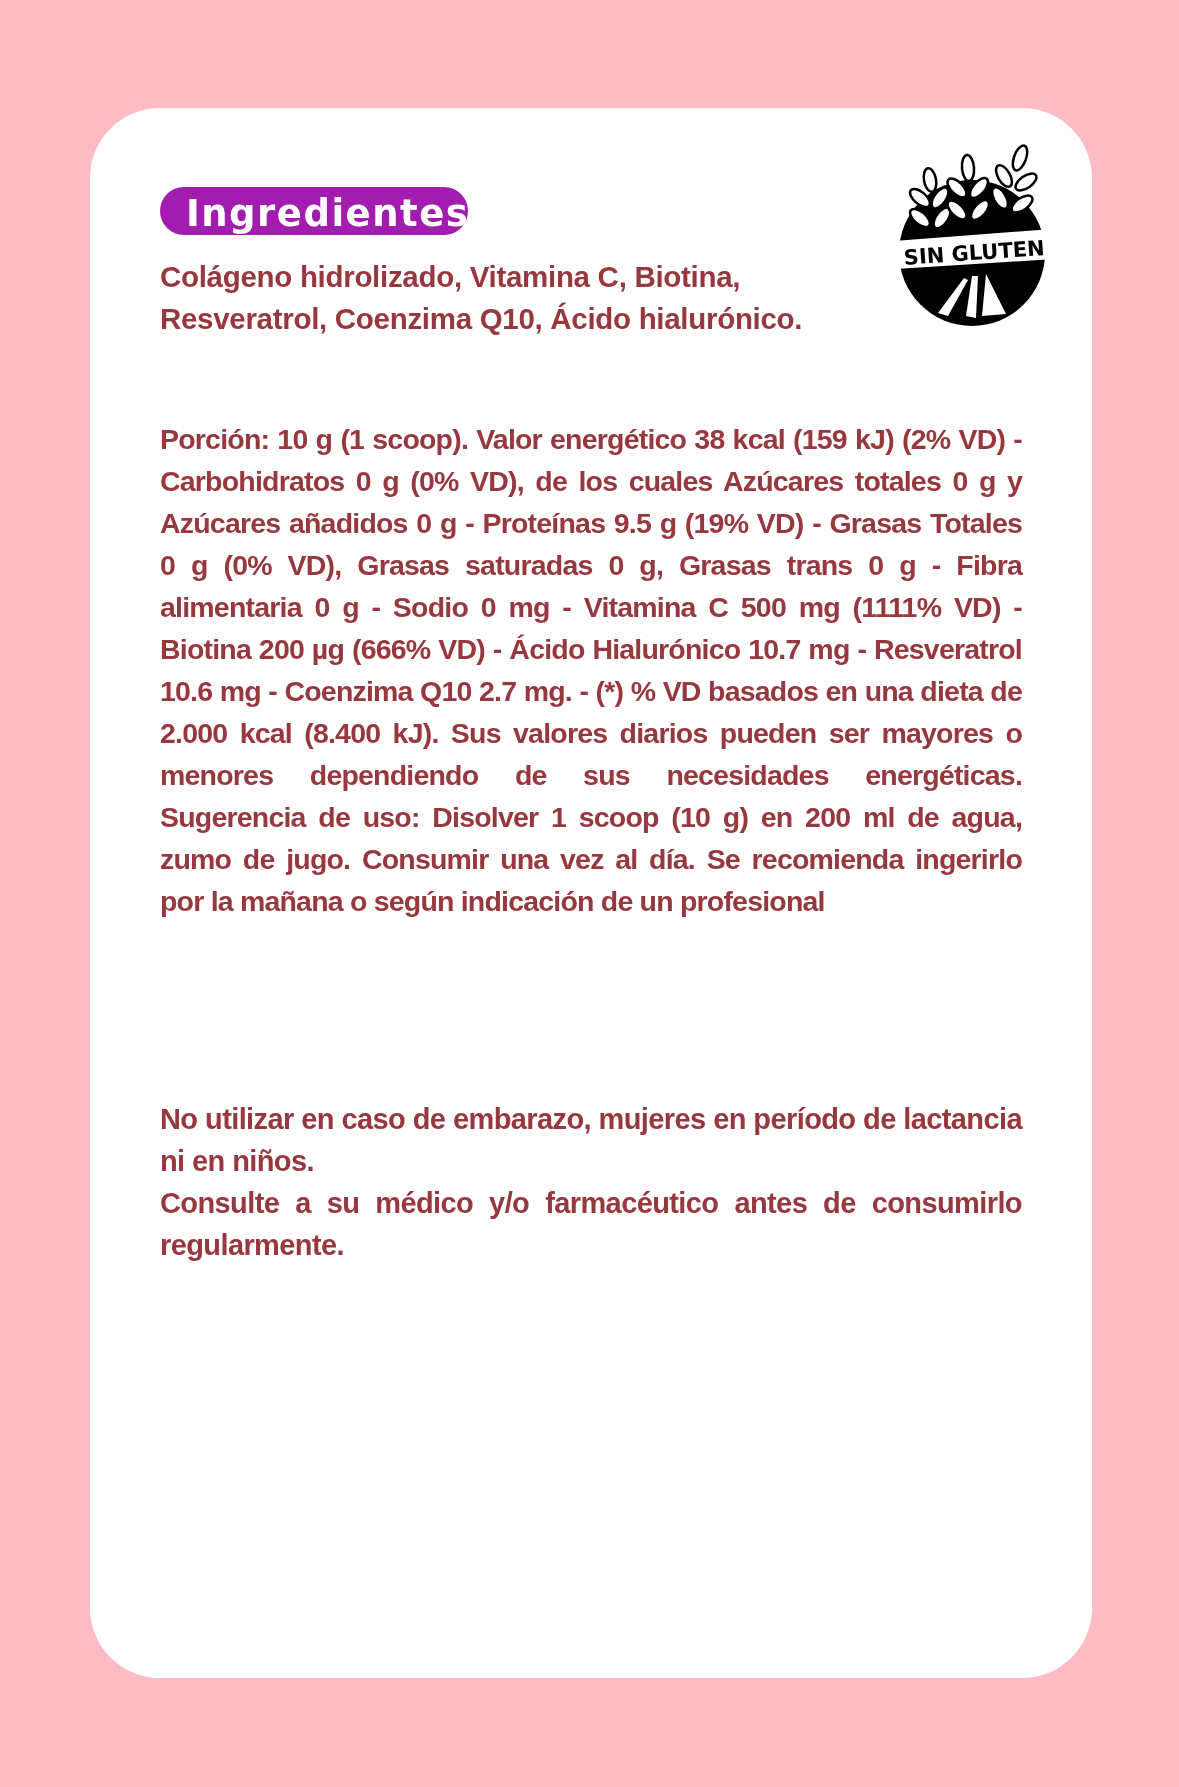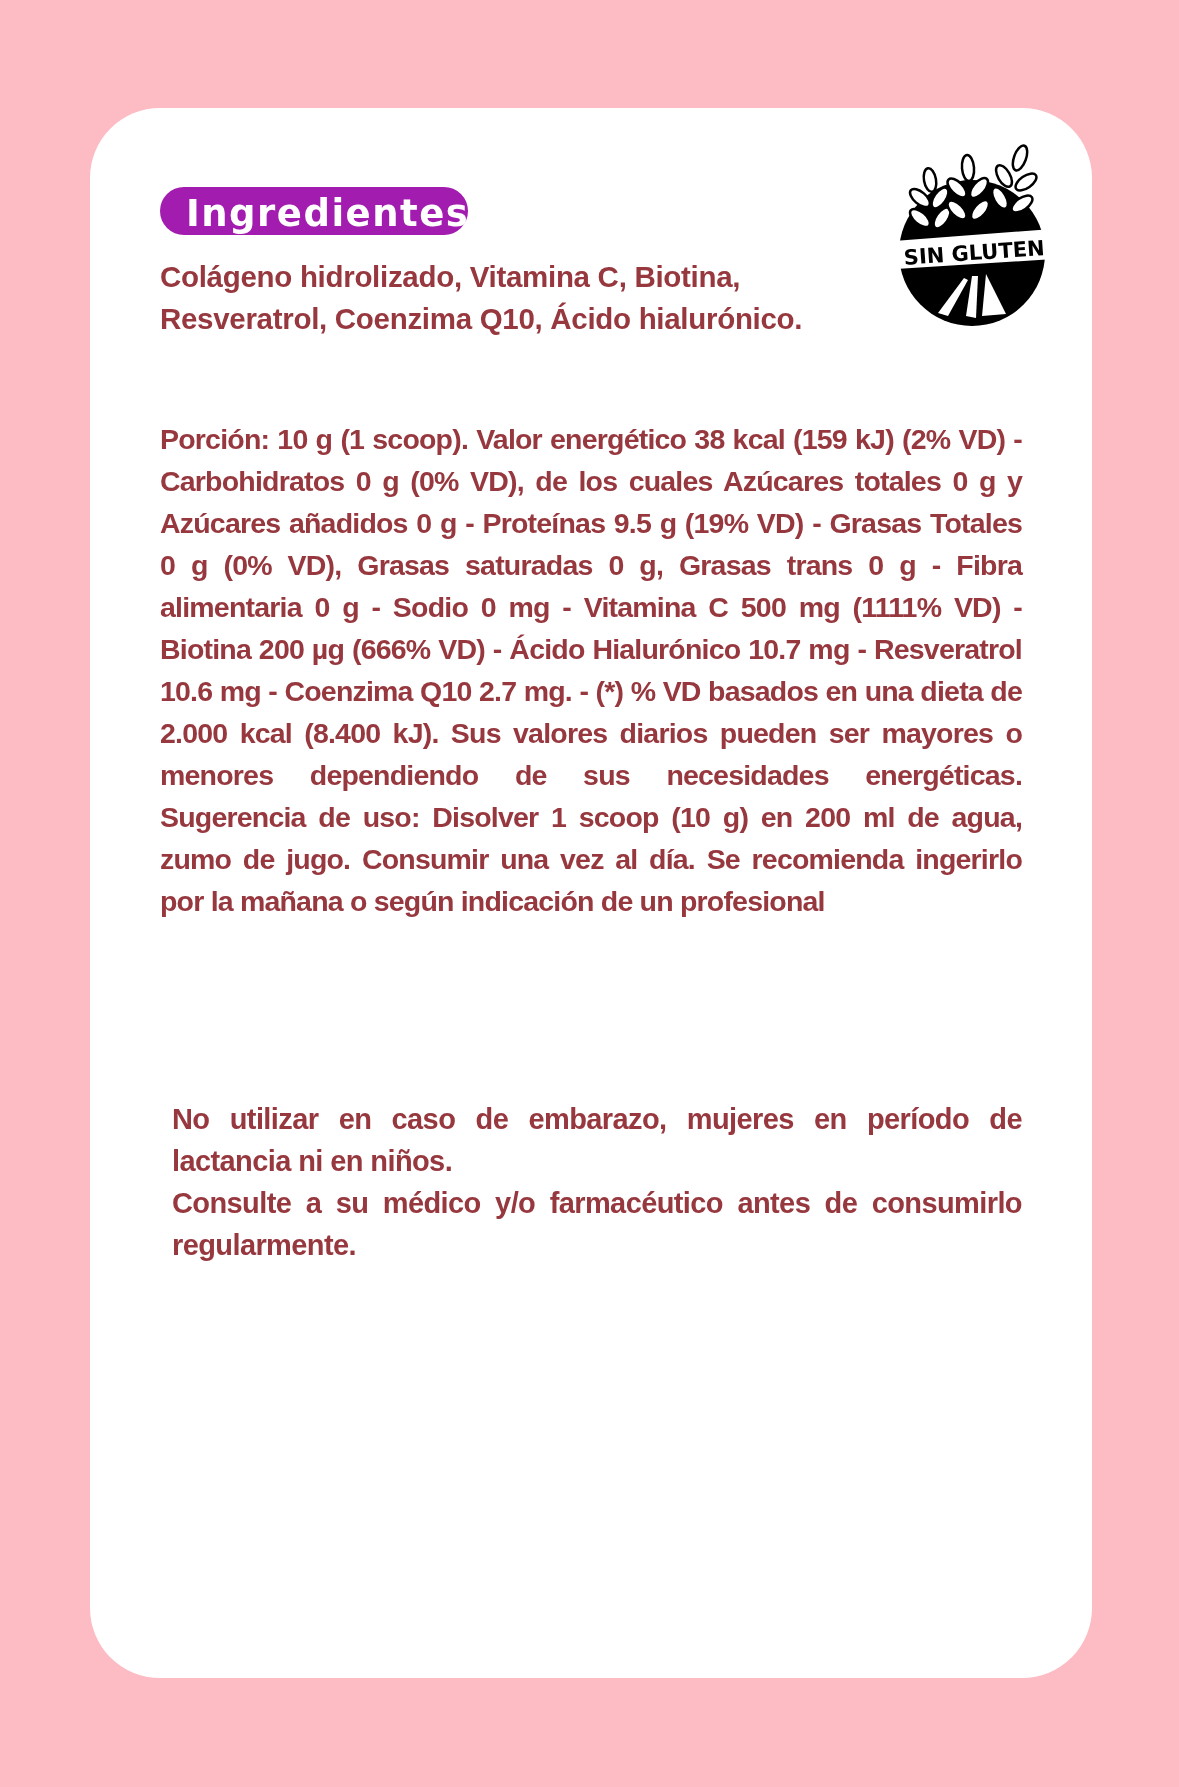--- a/index.html
+++ b/index.html
@@ -74,21 +74,20 @@
     }
     .warnings-list {
       top: 990px;
       margin: 0;
       padding: 0;
       list-style: none;
     }
     .warnings-list li {
       text-align: justify;
       text-align-last: left;
-      margin-left: 12px;
     }
     .badge {
       position: absolute;
       left: 796px;
       top: 30px;
       width: 172px;
       height: 205px;
     }
   </style>
 </head>

